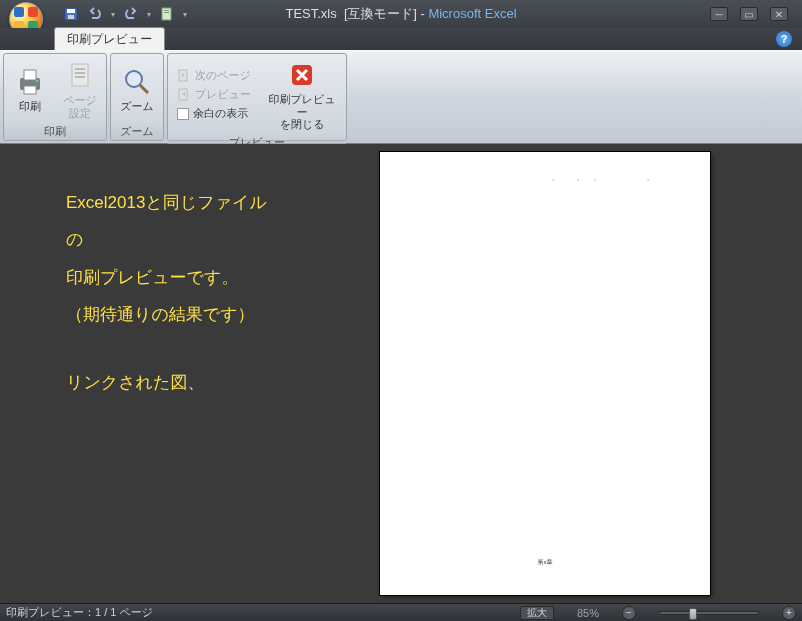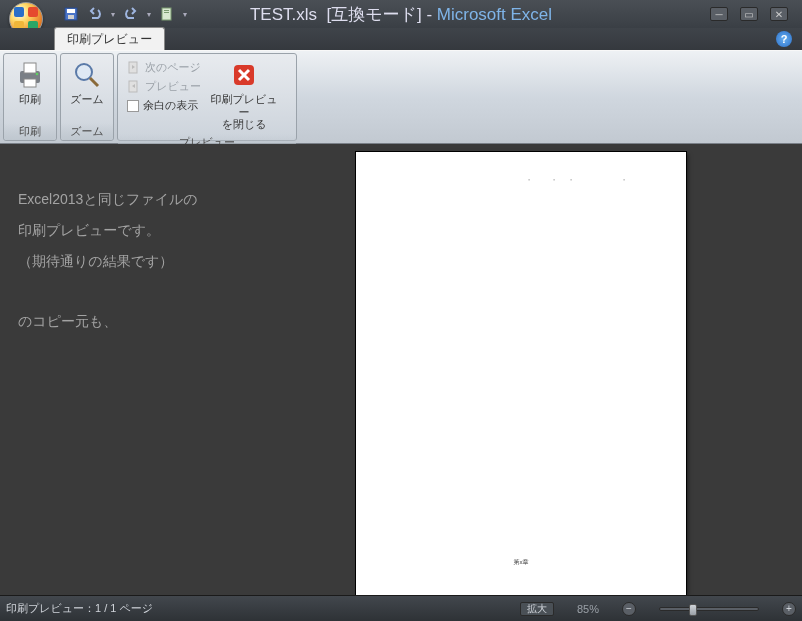--- a/index.html
+++ b/index.html
@@ -12,50 +12,50 @@
   .office-orb .sq1{ top:4px; left:4px; background:#2a6fc9;}
   .office-orb .sq2{ top:4px; right:4px; background:#e64a2e;}
   .office-orb .sq3{ bottom:4px; left:4px; background:#f0b63a;}
   .office-orb .sq4{ bottom:4px; right:4px; background:#2aa566;}
 
   .qat { display:flex; align-items:center; margin-left:14px; gap:2px;}
   .qat .qat-btn { width:22px; height:20px; display:flex; align-items:center; justify-content:center; border-radius:3px;}
   .qat svg { width:16px; height:16px; }
   .qat .drop { width:10px; color:#aab; font-size:8px; text-align:center;}
 
-  .title-text { position:absolute; left:50%; transform:translateX(-50%); font-size:17px; color:#dde; white-space:nowrap;}
+  .title-text { position:absolute; left:50%; transform:translateX(-50%); font-size:13px; color:#dde; white-space:nowrap;}
   .title-text .app { color:#7fb4e8;}
 
   .win-controls { margin-left:auto; display:flex; gap:12px; padding-right:14px;}
   .win-controls div { width:18px; height:14px; background:#5a5f66; border:1px solid #2a2a2a; border-radius:2px; display:flex; align-items:center; justify-content:center; color:#ccc; font-size:10px;}
 
   .tabrow { height:22px; background: linear-gradient(#3f444a,#35393e); display:flex; align-items:flex-end; padding-left:54px; position:relative;}
   .tab { background:#f2f2f2; color:#333; font-size:12px; padding:3px 12px 2px 12px; border-radius:3px 3px 0 0; border:1px solid #888; border-bottom:none;}
   .help-icon { position:absolute; right:10px; top:3px; width:16px; height:16px; border-radius:50%; background:radial-gradient(#6ab0f0,#2a6fc9); color:#fff; font-size:11px; font-weight:bold; display:flex; align-items:center; justify-content:center;}
 
   .ribbon { height:94px; background: linear-gradient(#eef1f4,#d0d7df 50%,#c2c9d1); border-top:1px solid #f8f8f8; border-bottom:1px solid #7a8088; display:flex; padding:2px 3px; gap:3px;}
   .group { background: linear-gradient(#e8ebef,#ccd3db); border:1px solid #9aa2aa; border-radius:3px; display:flex; flex-direction:column; position:relative;}
-  .group-body { flex:1; display:flex; align-items:flex-start; padding:3px 5px; gap:0;}
+  .group-body { flex:1; display:flex; align-items:center; padding:3px 5px; gap:8px;}
   .group-label { text-align:center; font-size:11px; color:#4a4a4a; padding:1px 0; background:linear-gradient(transparent,#bfc7cf); border-radius:0 0 3px 3px;}
   .bigbtn { display:flex; flex-direction:column; align-items:center; justify-content:flex-start; width:42px; padding-top:2px; cursor:pointer;}
   .bigbtn .ico { width:32px; height:32px; display:flex; align-items:center; justify-content:center;}
   .bigbtn .lbl { font-size:11px; text-align:center; line-height:1.15; color:#333; margin-top:2px;}
   .disabled .lbl,.disabled svg,.disabled{ color:#9aa0a7!important;}
   .vlist { display:flex; flex-direction:column; gap:2px; padding-top:2px;}
   .smbtn { display:flex; align-items:center; gap:4px; font-size:11px; color:#888; padding:1px 4px;}
   .smbtn .cb{ width:12px; height:12px; border:1px solid #999; background:#fff; display:inline-block;}
 
   .content { position:absolute; top:144px; left:0; right:0; bottom:18px; background:#3a3a3a; display:flex;}
-  .explain { width:240px; padding:40px 10px 0 18px; color:#a3a3a3; font-size:14px; line-height:2.2;}
+  .explain { width:240px; padding:40px 10px 0 18px; color:#fde047; font-size:17px; line-height:2.2;margin-left:48px;}
   .explain p{ margin-bottom:0px;}
   .preview-area { flex:1; display:flex; justify-content:center; align-items:flex-start; padding-top:8px; position:relative;}
   .page { width:330px; height:443px; background:#fff; box-shadow:0 0 0 1px #000, 2px 2px 4px rgba(0,0,0,0.5); position:relative;}
   .page .tiny { position:absolute; font-size:6px; color:#333;}
 
-  .statusbar { position:absolute; bottom:0; left:0; right:0; height:26px; background:linear-gradient(#42474d,#2e3236); border-top:1px solid #1a1a1a; display:flex; align-items:center; color:#d0d4da; font-size:11px; padding:0 6px;}
+  .statusbar { position:absolute; bottom:0; left:0; right:0; height:18px; background:linear-gradient(#42474d,#2e3236); border-top:1px solid #1a1a1a; display:flex; align-items:center; color:#d0d4da; font-size:11px; padding:0 6px;}
   .status-right { margin-left:auto; display:flex; align-items:center; gap:23px;}
   .zoom-btn { background:#4a5056; border:1px solid #2a2a2a; padding:0 6px; height:14px; line-height:12px; border-radius:2px; font-size:10px;}
   .zoom-slider { width:100px; height:4px; background:#5a5f66; border:1px solid #2a2a2a; position:relative; border-radius:2px;}
   .zoom-slider .thumb{ position:absolute; top:-4px; left:30%; width:8px; height:12px; background:linear-gradient(#cfd3d8,#9aa0a7); border:1px solid #555; border-radius:2px;}
   .pm { width:14px; height:14px; border-radius:50%; background:#5a5f66; border:1px solid #2a2a2a; display:flex; align-items:center; justify-content:center; font-size:10px;}
 </style>
 </head>
 <body>
 
 <div class="titlebar">
@@ -124,20 +124,32 @@
         <div class="ico">
             <svg viewBox="0 0 32 32">
               <rect x="6" y="12" width="20" height="12" fill="#7a7f86" rx="2"></rect>
               <rect x="10" y="4" width="12" height="10" fill="#fff" stroke="#888"></rect>
               <rect x="10" y="20" width="12" height="8" fill="#fff" stroke="#888"></rect>
               <circle cx="23" cy="15" r="1.3" fill="#5fd060"></circle>
             </svg>
           </div>
         <div class="lbl">印刷</div>
       </div>
+      <div class="bigbtn disabled">
+        <div class="ico">
+            <svg viewBox="0 0 32 32">
+              <rect x="8" y="4" width="16" height="22" fill="#e8e8e8" stroke="#bbb"></rect>
+              <rect x="11" y="8" width="10" height="2" fill="#bbb"></rect>
+              <rect x="11" y="12" width="10" height="2" fill="#bbb"></rect>
+              <rect x="11" y="16" width="10" height="2" fill="#bbb"></rect>
+            </svg>
+          </div>
+        <div class="lbl" style="white-space:pre-line">ページ
+設定</div>
+      </div>
     </div>
     <div class="group-label">印刷</div>
   </div>
 
   <div class="group">
     <div class="group-body">
       <div class="bigbtn">
         <div class="ico">
             <svg viewBox="0 0 32 32">
               <circle cx="13" cy="13" r="8" fill="#dfe9f4" stroke="#5a7aa8" stroke-width="2"></circle>
@@ -186,21 +198,21 @@
     <div class="group-label">プレビュー</div>
   </div>
 </div>
 
 <div class="content">
   <div class="explain">
     <p>Excel2013と同じファイルの</p>
     <p>印刷プレビューです。</p>
     <p>（期待通りの結果です）</p>
     <div style="height:30px"></div>
-    <p>のコピー元も、</p>
+    <p>リンクされた図、</p>
   </div>
   <div class="preview-area">
     <div class="page">
       <div class="tiny" style="top:24px; left:170px;">・</div>
       <div class="tiny" style="top:24px; left:195px;">・</div>
       <div class="tiny" style="top:24px; left:212px;">・</div>
       <div class="tiny" style="top:24px; left:265px;">・</div>
       <div class="tiny" style="bottom:28px; left:50%; transform:translateX(-50%);">第x章</div>
     </div>
   </div>

